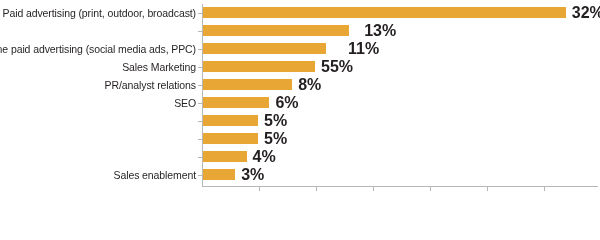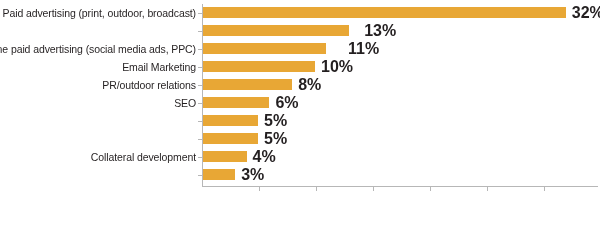--- a/index.html
+++ b/index.html
@@ -119,48 +119,48 @@
         <div class="row" style="top: 18px;">
           <div class="bar" style="width: 148.2px; background: rgb(232, 167, 53);"></div>
           <div class="val-label" style="left: 153.2px; margin-left: 9px;">13%</div>
         </div>
         <div class="row" style="top: 36px;">
           <div class="cat-label" style="right: 402px;">Online paid advertising (social media ads, PPC)</div>
           <div class="bar" style="width: 125.4px; background: rgb(232, 167, 53);"></div>
           <div class="val-label" style="left: 146px;">11%</div>
         </div>
         <div class="row" style="top: 54px;">
-          <div class="cat-label" style="right: 402px;">Email Marketing</div>
+          <div class="cat-label" style="right: 402px;">Sales Marketing</div>
           <div class="bar" style="width: 114px; background: rgb(232, 167, 53);"></div>
-          <div class="val-label" style="left: 119px;">10%</div>
+          <div class="val-label" style="left: 119px;">55%</div>
         </div>
         <div class="row" style="top: 72px;">
-          <div class="cat-label" style="right: 402px;">PR/outdoor relations</div>
+          <div class="cat-label" style="right: 402px;">PR/analyst relations</div>
           <div class="bar" style="width: 91.2px; background: rgb(232, 167, 53);"></div>
           <div class="val-label" style="left: 96.2px;">8%</div>
         </div>
         <div class="row" style="top: 90px;">
           <div class="cat-label" style="right: 402px;">SEO</div>
           <div class="bar" style="width: 68.4px; background: rgb(232, 167, 53);"></div>
           <div class="val-label" style="left: 73.4px;">6%</div>
         </div>
         <div class="row" style="top: 108px;">
           <div class="bar" style="width: 57px; background: rgb(232, 167, 53);"></div>
           <div class="val-label" style="left: 62px;">5%</div>
         </div>
         <div class="row" style="top: 126px;">
           <div class="bar" style="width: 57px; background: rgb(232, 167, 53);"></div>
           <div class="val-label" style="left: 62px;">5%</div>
         </div>
         <div class="row" style="top: 144px;">
-          <div class="cat-label" style="right: 402px;">Collateral development</div>
           <div class="bar" style="width: 45.6px; background: rgb(232, 167, 53);"></div>
           <div class="val-label" style="left: 50.6px;">4%</div>
         </div>
         <div class="row" style="top: 162px;">
+          <div class="cat-label" style="right: 402px;">Sales enablement</div>
           <div class="bar" style="width: 34.2px; background: rgb(232, 167, 53);"></div>
           <div class="val-label" style="left: 39.2px;">3%</div>
         </div>
       </div>
     <div id="xticks">
         <div class="x-tick" style="left: 57px; top: 182px; background: rgb(183, 183, 183);"></div>
         <div class="x-tick" style="left: 114px; top: 182px; background: rgb(183, 183, 183);"></div>
         <div class="x-tick" style="left: 171px; top: 182px; background: rgb(183, 183, 183);"></div>
         <div class="x-tick" style="left: 228px; top: 182px; background: rgb(183, 183, 183);"></div>
         <div class="x-tick" style="left: 285px; top: 182px; background: rgb(183, 183, 183);"></div>

